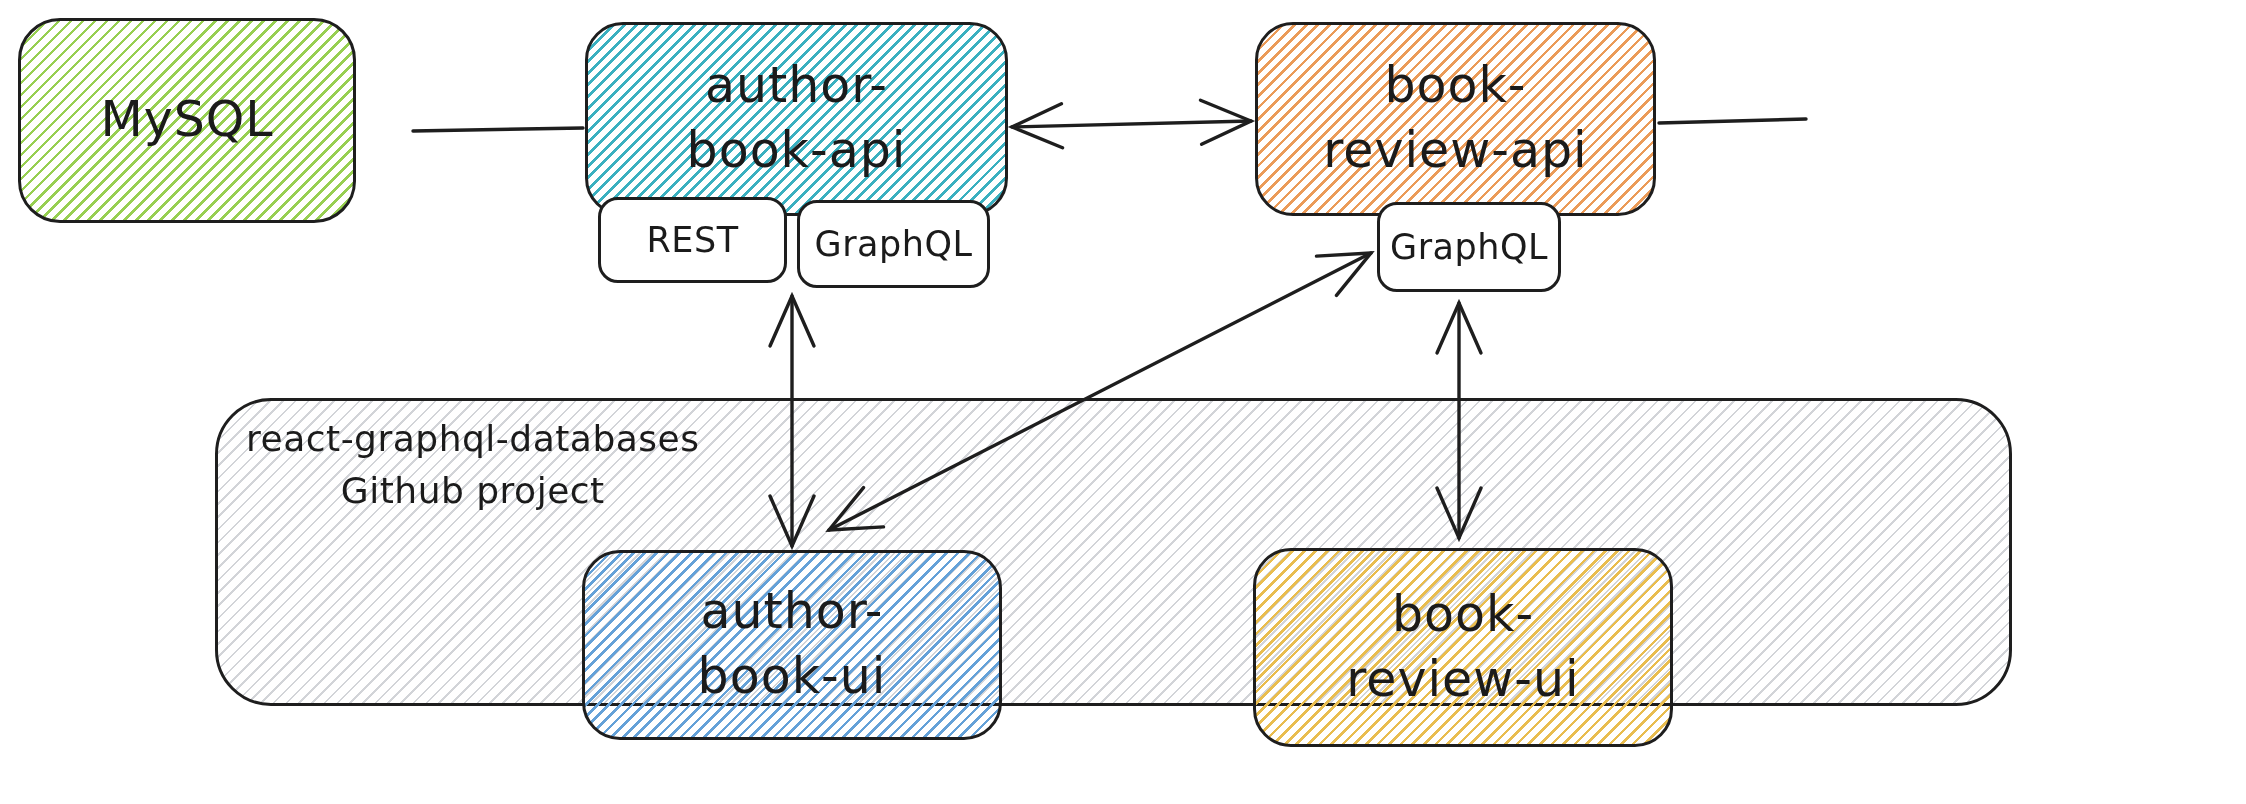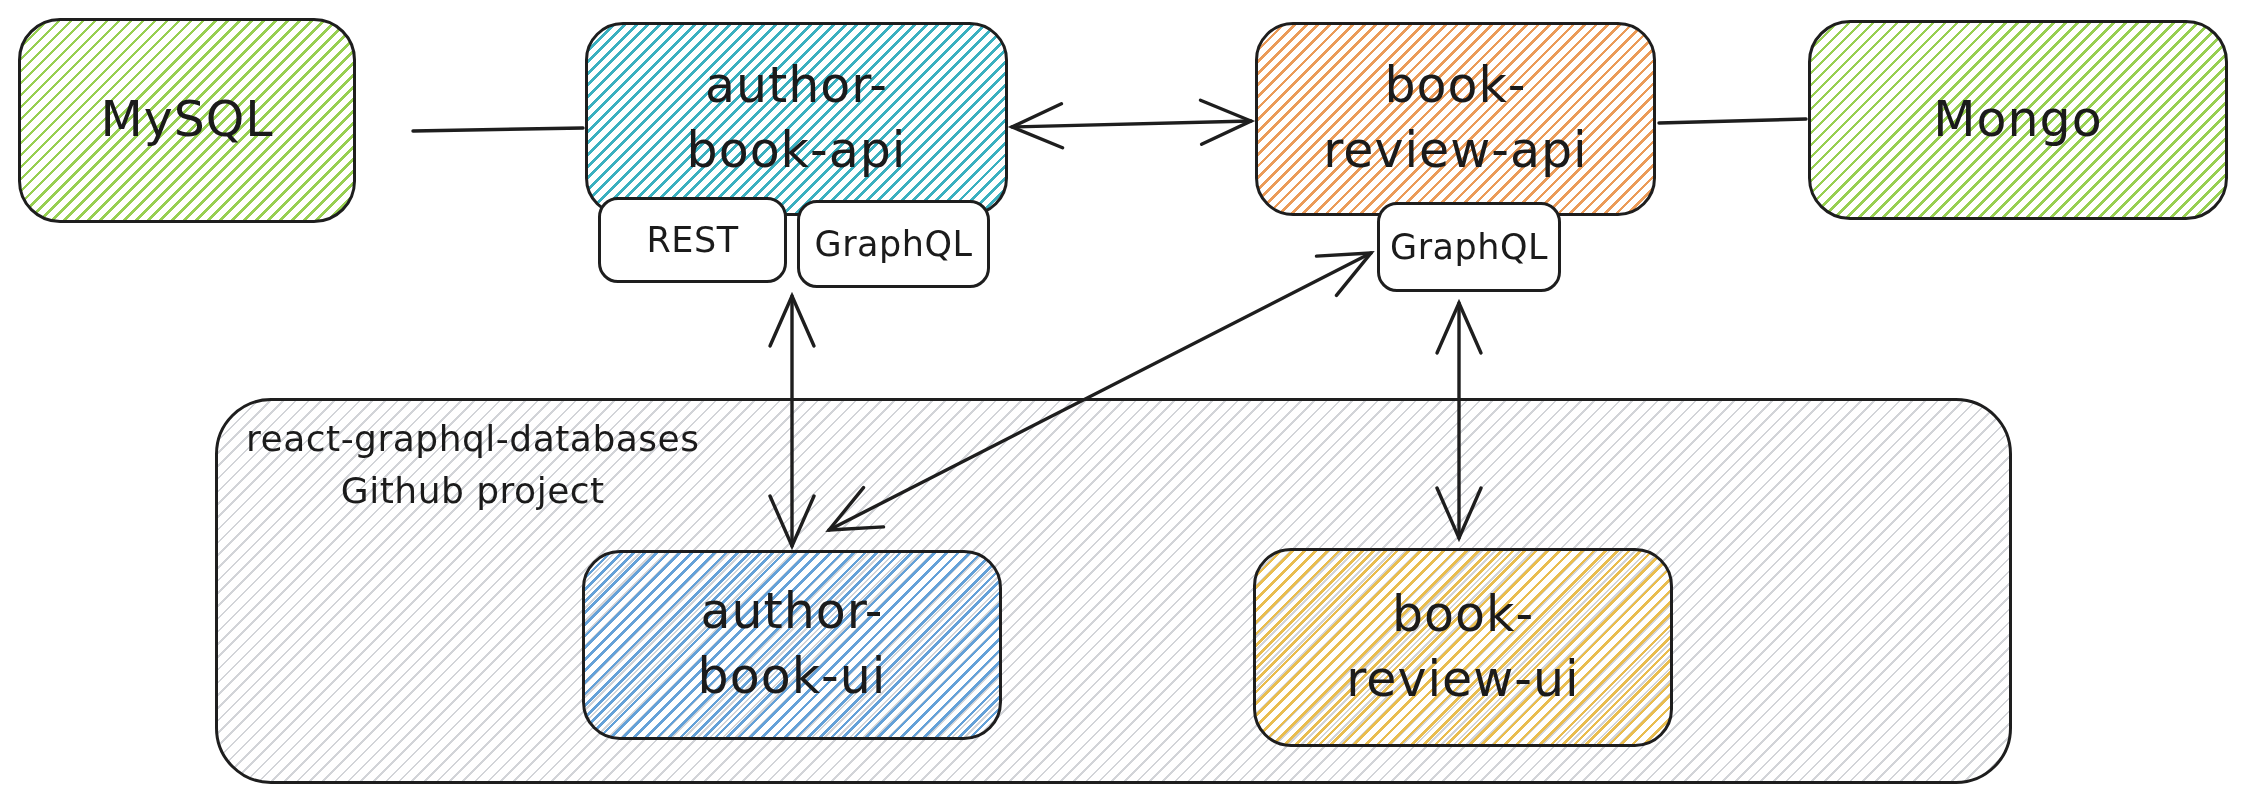--- a/index.html
+++ b/index.html
@@ -23,21 +23,21 @@
   .badge .node-label{font-size:35px;letter-spacing:0.5px;}
 
   #mysql          {left:18px;  top:18px;  width:338px; height:205px; border-radius:42px;}
   #author-book-api{left:585px; top:22px;  width:423px; height:194px; border-radius:38px;}
   #rest-badge     {left:598px; top:197px; width:189px; height:86px;justify-content:center;}
   #graphql-badge-api{left:797px;top:200px;width:193px; height:88px;}
   #book-review-api{left:1255px;top:22px;  width:401px; height:194px; border-radius:38px;}
   #graphql-badge-review{left:1377px;top:202px;width:184px;height:90px;}
   #mongo          {left:1808px;top:20px;  width:420px; height:200px; border-radius:42px;}
 
-  #project-group  {left:215px; top:398px; width:1797px;height:386px; border-radius:56px;
+  #project-group  {left:215px; top:398px; width:1797px;height:308px; border-radius:56px;
                    border-width:3px; display:block; z-index:0;padding-left:40px;}
   .group-label{position:absolute;left:28px;top:12px;font-size:36px;color:#1b1b1b;
                white-space:pre-line;line-height:1.45;letter-spacing:0.5px;}
 
   #author-book-ui {left:582px; top:550px; width:420px; height:190px; border-radius:38px; z-index:1;}
   #book-review-ui {left:1253px;top:548px; width:420px; height:199px; border-radius:38px; z-index:1;}
 
   #arrows{position:absolute;left:0;top:0;width:2246px;height:804px;z-index:4;pointer-events:none;}
   .arrow-line{stroke:var(--stroke,#1e1e1e);stroke-width:3.4px;stroke-linecap:round;fill:none;}
   #arrowhead{overflow:visible;}
@@ -71,23 +71,20 @@
 
   <div class="node h-orange" id="book-review-api">
     <span class="node-label big-label">book-
 review-api</span>
   </div>
 
   <div class="node badge" id="graphql-badge-review">
     <span class="node-label">GraphQL</span>
   </div>
 
-  <div class="node h-green" id="mongo">
-    <span class="node-label big-label">Mongo</span>
-  </div>
 
   <div class="node h-blue" id="author-book-ui">
     <span class="node-label big-label">author-
 book-ui</span>
   </div>
 
   <div class="node h-yellow" id="book-review-ui">
     <span class="node-label big-label">book-
 review-ui</span>
   </div>

